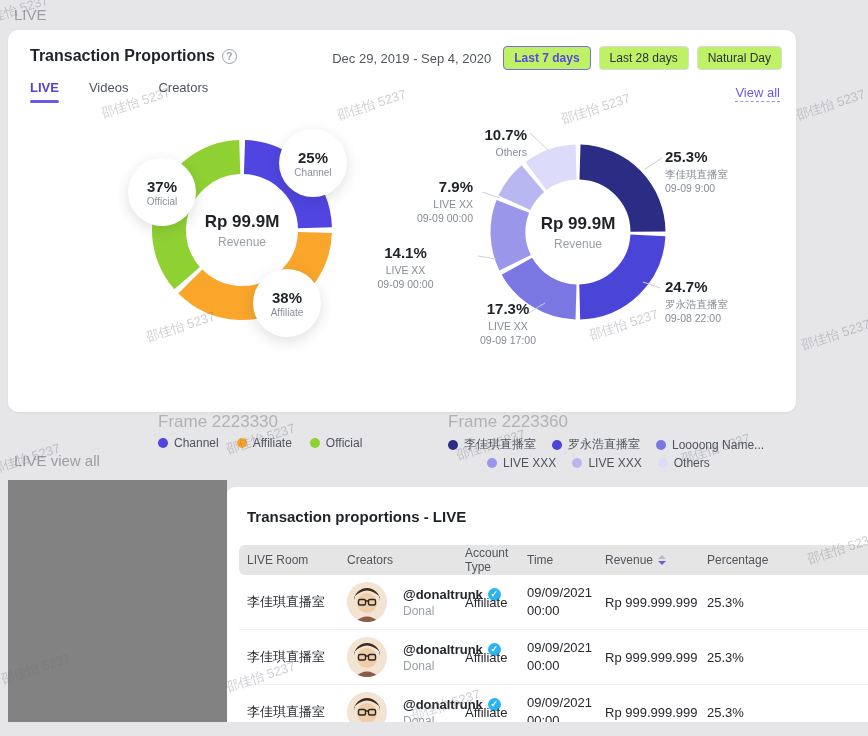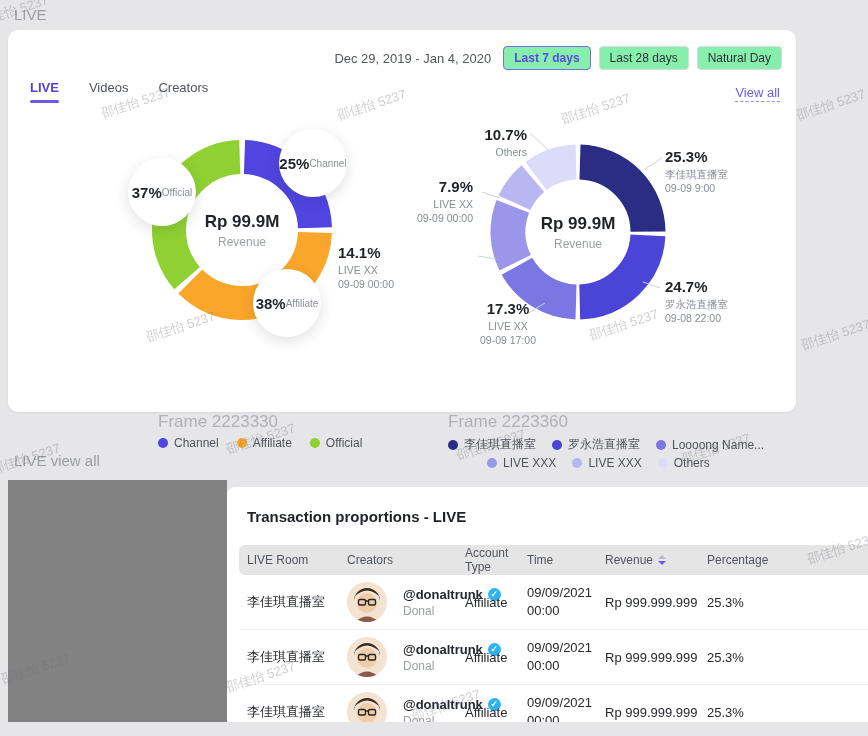--- a/index.html
+++ b/index.html
@@ -11,40 +11,40 @@
   
   .card { position:absolute; left:8px; top:30px; width:788px; height:382px;
           background:#fff; border-radius:10px; box-shadow:0 1px 3px rgba(0,0,0,.05); }
   .card-title-row { position:absolute; left:22px; top:17px; display:flex; align-items:center; gap:7px; }
   .card-title { font-size:16px; font-weight:bold; color:#1f2329; }
   .help-icon { width:15px; height:15px; border:1.3px solid #9aa0a6; border-radius:50%;
                color:#9aa0a6; font-size:10px; font-weight:bold; display:flex;
                align-items:center; justify-content:center; cursor:pointer; }
   .range-row { position:absolute; right:14px; top:16px; display:flex; align-items:center; gap:8px; }
   .range-text { font-size:13px; color:#51565d; margin-right:4px; }
-  .range-btn { font-size:12px; padding:4px 10px; border-radius:4px; background:#86efac;
+  .range-btn { font-size:12px; padding:4px 10px; border-radius:4px; background:#bef264;
                border:1px solid #d9d9e3; color:#2b2f36; cursor:pointer; }
   .range-btn.active { border-color:#7b6ce8; color:#5a48e0; font-weight:bold; }
   .tabs { position:absolute; left:22px; top:50px; display:flex; gap:30px; }
   .tab { font-size:13px; color:#4f545c; cursor:pointer; padding-bottom:8px; position:relative; }
   .tab.active { color:#5442d9; font-weight:bold; }
   .tab.active::after { content:""; position:absolute; left:0; right:0; bottom:0;
                        height:3px; background:#6a5be2; border-radius:2px; }
   .view-all { position:absolute; right:16px; top:55px; font-size:13px; color:#6a5be2;
               border-bottom:1px dashed #9a8fee; padding-bottom:1px; cursor:pointer; }
 
   
   .donut-wrap { position:absolute; display:flex; align-items:center; justify-content:center; }
   .donut-wrap svg { position:absolute; inset:0; }
   .donut-center { position:relative; text-align:center; z-index:2; }
   .donut-center .val { font-size:17px; font-weight:bold; color:#1f2329; }
   .donut-center .lbl { font-size:12px; color:#9aa0a6; margin-top:3px; }
 
   .bubble { position:absolute; width:68px; height:68px; border-radius:50%; background:#fff;
-            box-shadow:0 4px 14px rgba(31,35,41,.14); display:flex; flex-direction:row;
+            box-shadow:0 4px 14px rgba(31,35,41,.14); display:flex; flex-direction:column;
             align-items:center; justify-content:center; z-index:3; }
   .bubble .pct { font-size:15px; font-weight:bold; color:#1f2329; }
   .bubble .lbl { font-size:10px; color:#8a8f98; margin-top:1px; }
 
   .callout { position:absolute; line-height:1.25; z-index:3; }
   .callout .pct { font-size:15px; font-weight:bold; color:#1f2329; }
   .callout .sub { font-size:10.5px; color:#868c96; margin-top:1px; }
   .leader-lines { position:absolute; inset:0; pointer-events:none; z-index:2; }
 
   
@@ -85,22 +85,26 @@
   .wm { position:absolute; font-size:13px; color:rgba(112,112,126,.34);
         transform:rotate(-18deg); white-space:nowrap; pointer-events:none; z-index:60; }
 </style>
 </head>
 <body>
 
 <div class="frame-label" style="left:14px; top:6px;">LIVE</div>
 <div class="frame-label" style="left:14px; top:452px;">LIVE view all</div>
 
 <div class="card">
+  <div class="card-title-row">
+    <span class="card-title">Transaction Proportions</span>
+    <span class="help-icon">?</span>
+  </div>
   <div class="range-row">
-    <span class="range-text">Dec 29, 2019 - Jan 4, 2020</span>
+    <span class="range-text">Dec 29, 2019 - Sep 4, 2020</span>
     <button class="range-btn active">Last 7 days</button>
     <button class="range-btn">Last 28 days</button>
     <button class="range-btn">Natural Day</button>
   </div>
   <div class="tabs">
     <div class="tab active">LIVE</div>
     <div class="tab">Videos</div>
     <div class="tab">Creators</div>
   </div>
   <div class="view-all">View all</div>
@@ -155,21 +159,21 @@
 
   <div class="callout" style="left:384px; top:96px; width:135px; text-align:right;">
     <div class="pct">10.7%</div>
     <div class="sub">Others</div>
   </div>
   <div class="callout" style="left:330px; top:148px; width:135px; text-align:right;">
     <div class="pct">7.9%</div>
     <div class="sub">LIVE XX</div>
     <div class="sub">09-09 00:00</div>
   </div>
-  <div class="callout" style="left:330px; top:214px; width:135px; text-align:left;">
+  <div class="callout" style="left:330px; top:214px; width:135px; text-align:center;">
     <div class="pct">14.1%</div>
     <div class="sub">LIVE XX</div>
     <div class="sub">09-09 00:00</div>
   </div>
   <div class="callout" style="left:420px; top:270px; width:160px; text-align:center;">
     <div class="pct">17.3%</div>
     <div class="sub">LIVE XX</div>
     <div class="sub">09-09 17:00</div>
   </div>
   <div class="callout" style="left:657px; top:118px; width:120px;">

